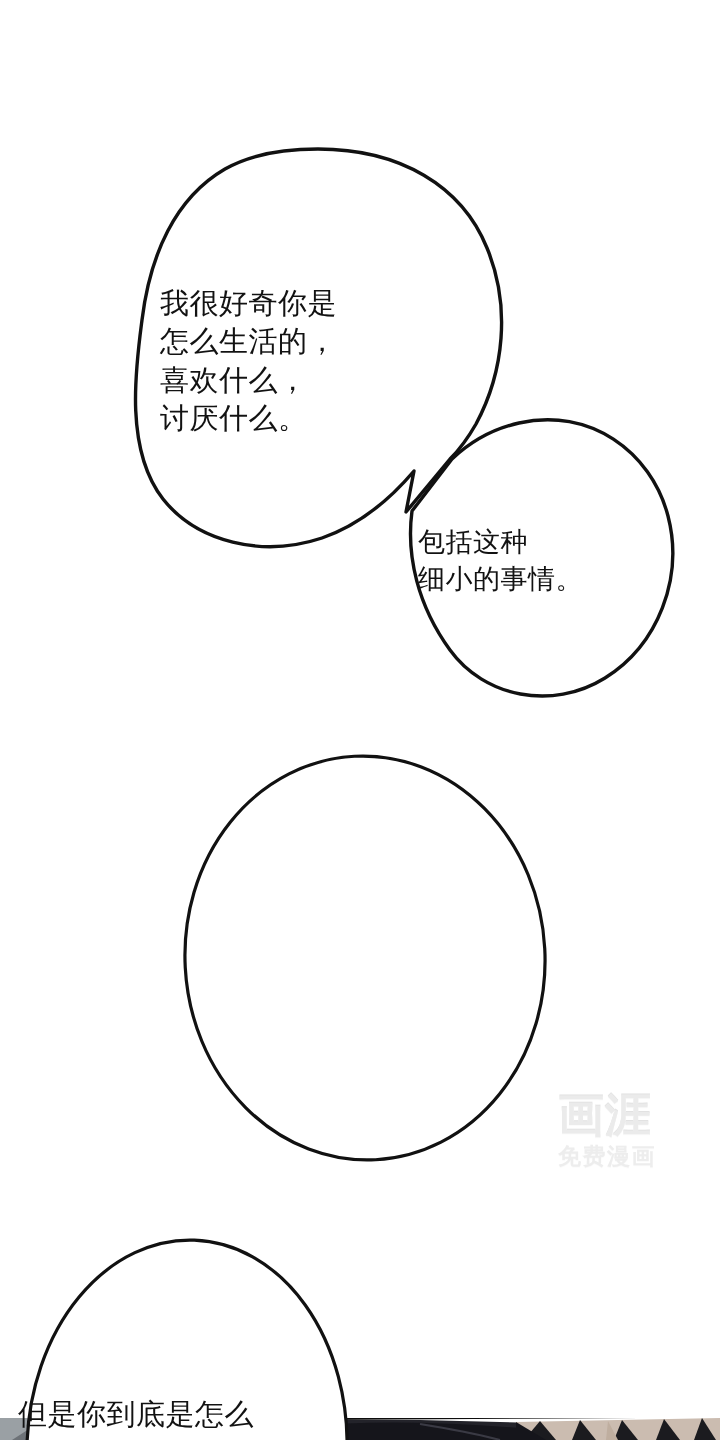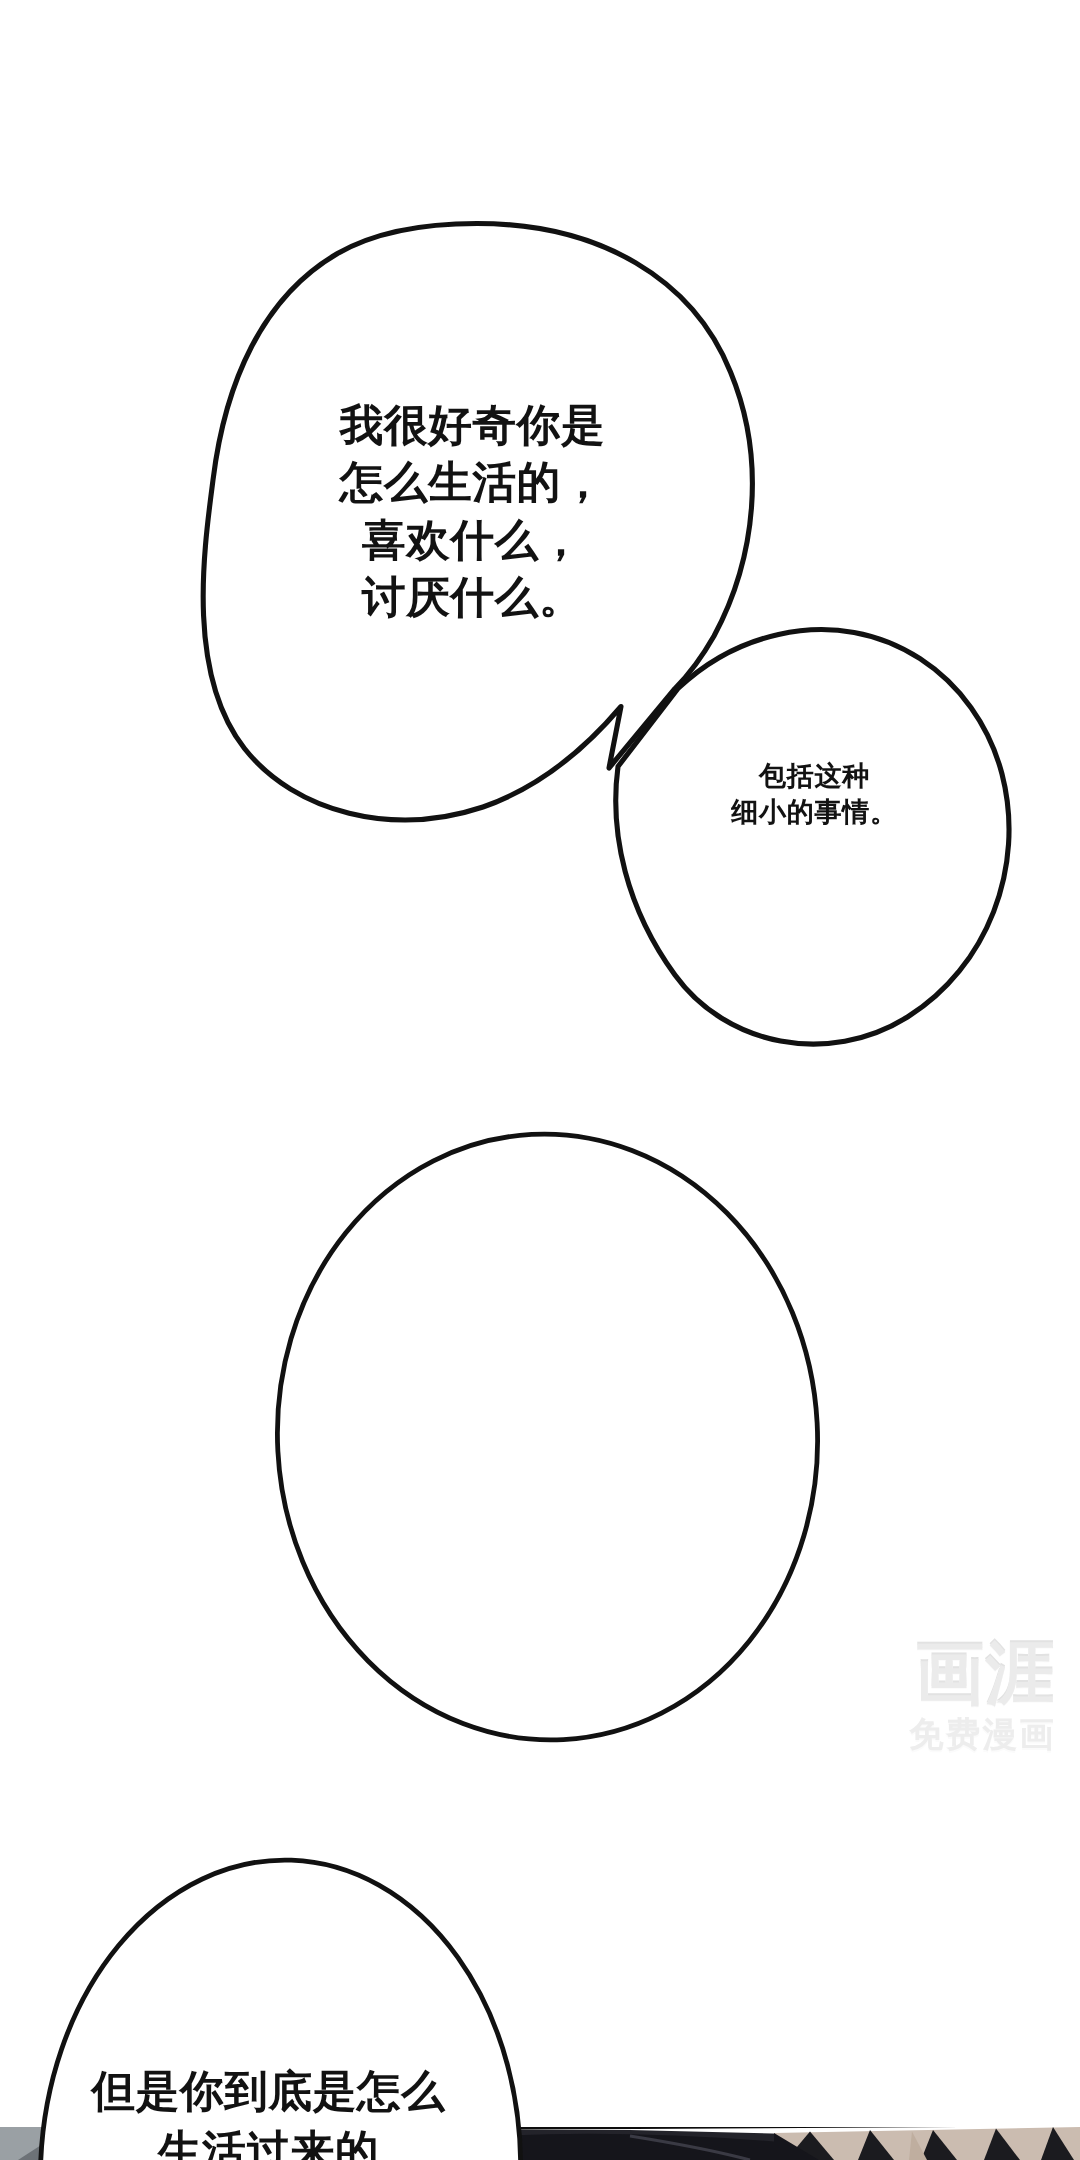--- a/index.html
+++ b/index.html
@@ -25,40 +25,41 @@
   }
   #bubble-layer {
     position: absolute;
     left: 0; top: 0;
     width: 720px; height: 1440px;
     display: block;
     pointer-events: none;
   }
   .bubble-text {
     position: absolute;
-    text-align: center;
+    text-align: left;
     color: #121212;
-    font-weight: 700;
+    font-weight: 400;
     line-height: 1.30;
     letter-spacing: 0.5px;
     white-space: pre-line;
+    margin-top: 19px;
     -webkit-font-smoothing: antialiased;
   }
   #bubble-1-text {
     left: 160px;
     top: 265px;
     width: 310px;
     font-size: 29px;
     line-height: 1.32;
   }
   #bubble-2-text {
     left: 418px;
     top: 505px;
     width: 250px;
-    font-size: 18px;
+    font-size: 27px;
     line-height: 1.36;
   }
   #bubble-3-text {
     left: 190px;
     top: 888px;
     width: 345px;
     font-size: 29px;
     line-height: 1.36;
   }
   #bubble-4-text {
@@ -66,21 +67,21 @@
     top: 1375px;
     width: 322px;
     font-size: 29px;
     line-height: 1.38;
   }
   #watermark {
     position: absolute;
     left: 558px;
     top: 1092px;
     width: 146px;
-    text-align: right;
+    text-align: left;
     pointer-events: none;
     user-select: none;
   }
   #watermark-logo {
     font-size: 46px;
     font-weight: 700;
     letter-spacing: 1px;
     color: #ebebeb;
     line-height: 1.0;
     text-shadow: 0 1px 0 #fbfbfb, 0 -1px 0 #e2e2e2;

